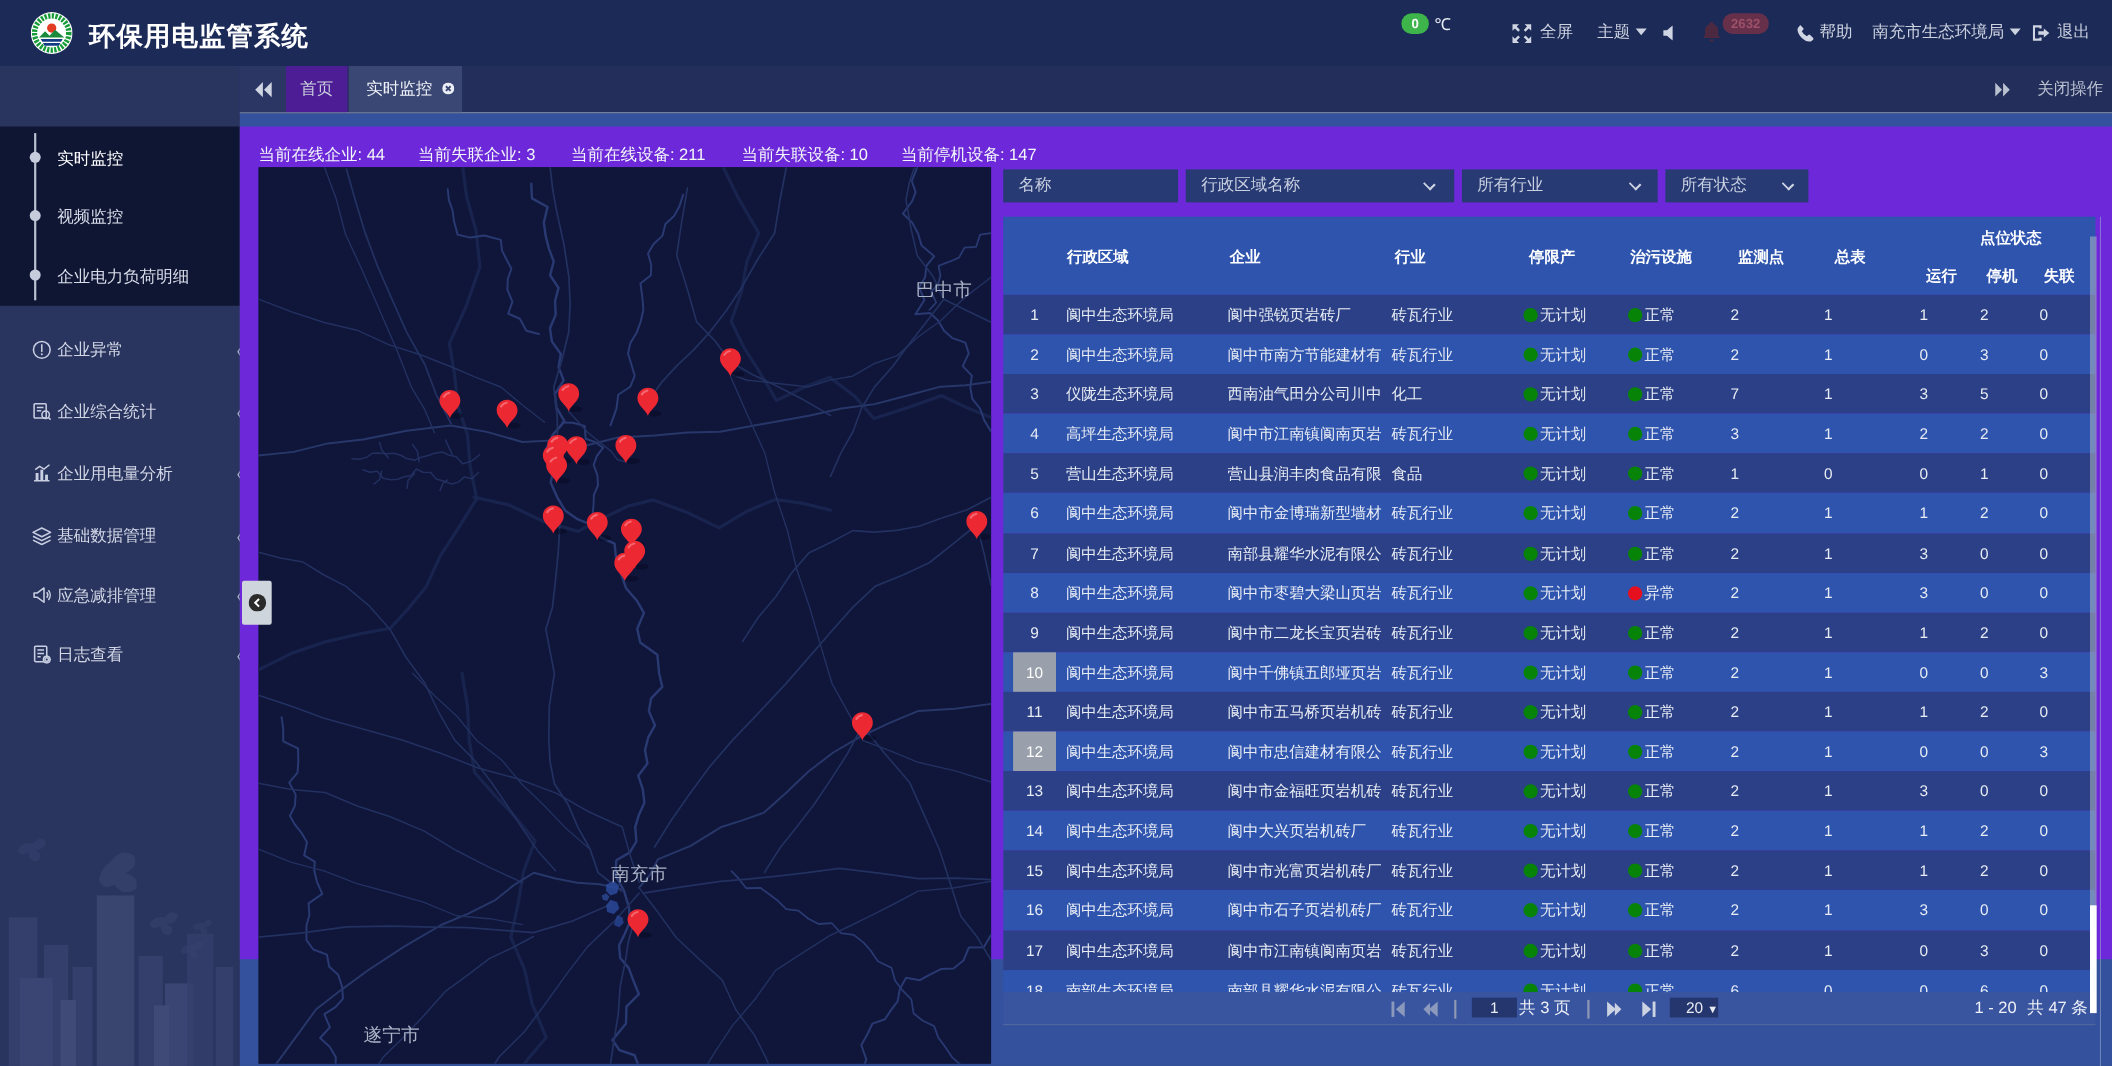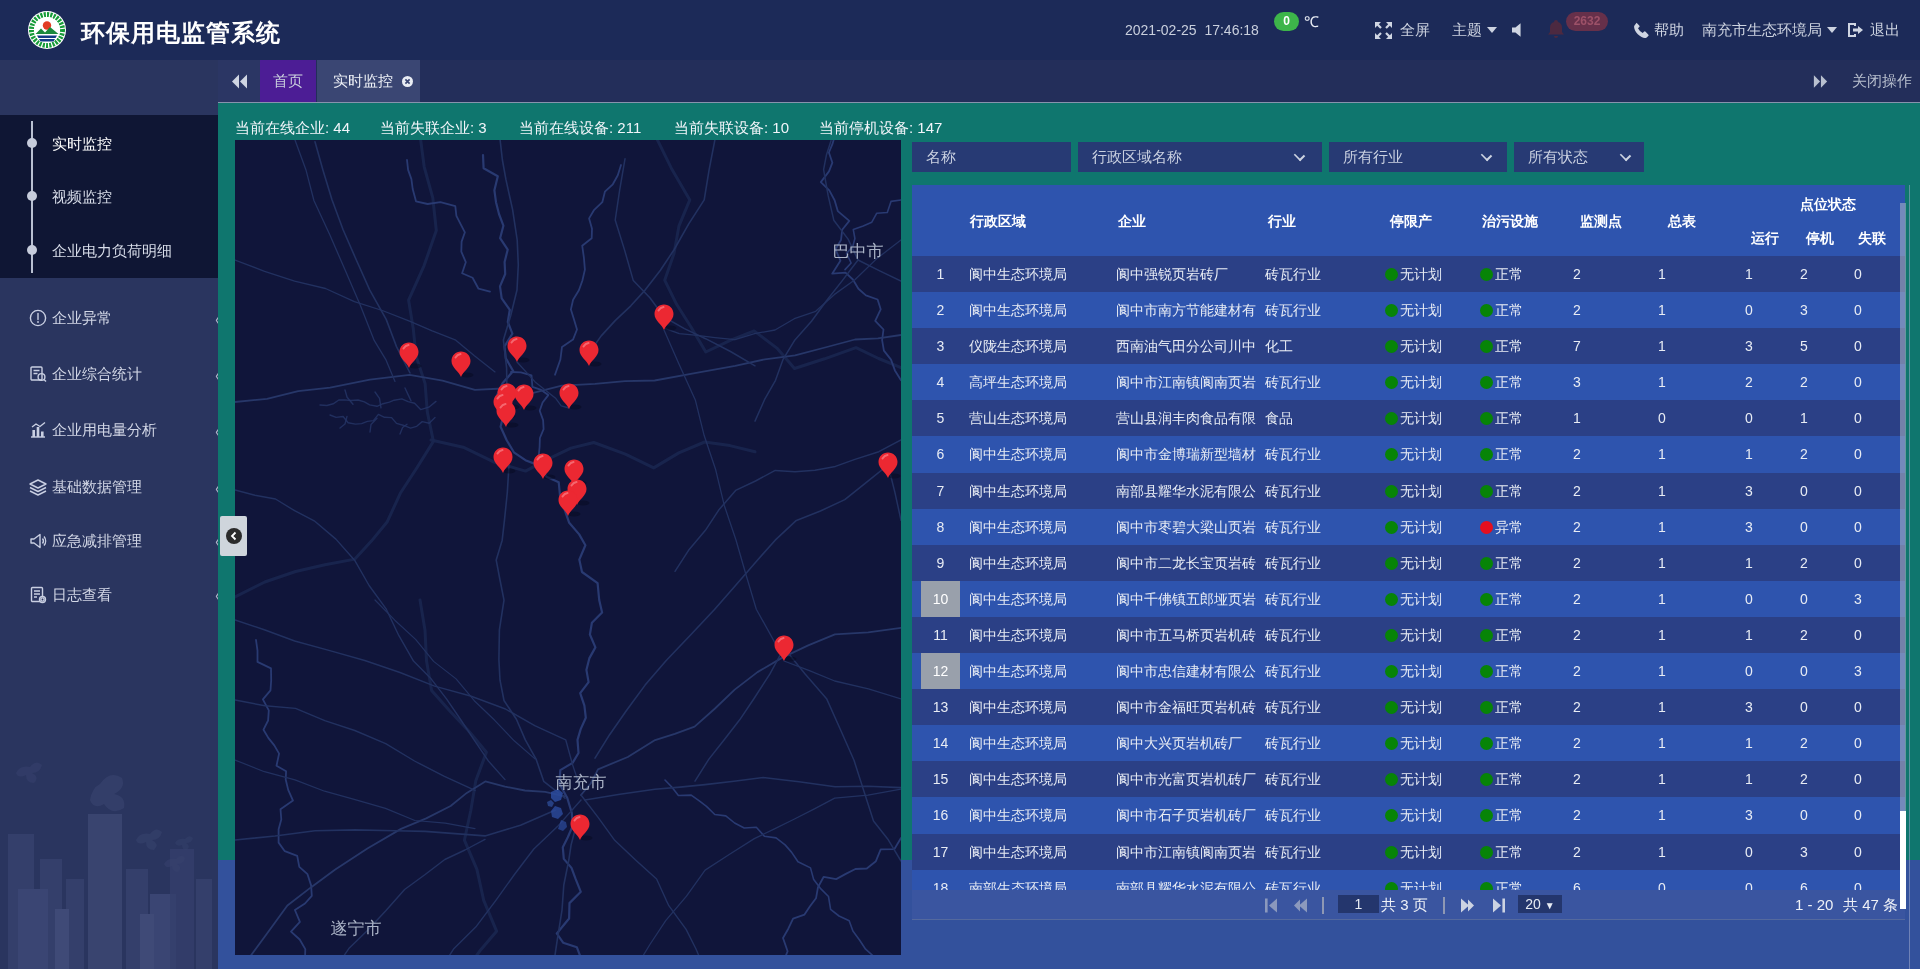--- a/index.html
+++ b/index.html
@@ -15,21 +15,21 @@
 .m-sub .vline{position:absolute;left:31px;top:6px;width:2px;height:152px;background:#b9c0d2}
 .m-sub .dt{position:absolute;left:27px;width:10px;height:10px;border-radius:50%;background:#c6ccdc}
 .m-sub .it{position:absolute;left:52px;font-size:15px;color:#d8dde9;white-space:nowrap}
 .mi{position:absolute;left:0;width:238px;height:56px;color:#d2d7e6}
 .mi .tx{position:absolute;left:52px;top:19px;font-size:15px;white-space:nowrap}
 .mi .ic,.m-head .ic{position:absolute;left:29px;top:19px;width:18px;height:18px}
 .m-head .tx{position:absolute;left:52px;top:19px;font-size:15px;color:#d8dde9}
 .mi .lt{position:absolute;right:18px;top:20px;font-size:14px;color:#aeb5c8;transform:scaleY(1.3)}
 #tabbar{position:absolute;left:218px;top:60px;width:1702px;height:43px;background:#232e5a;border-bottom:1px solid #8793ad}
 .tab{position:absolute;top:0;height:42px;line-height:42px;font-size:15px;text-align:center}
-#content{position:absolute;left:218px;top:103px;width:1702px;height:757px;background:#0f766e}
+#content{position:absolute;left:218px;top:115px;width:1702px;height:757px;background:#6d28d9}
 .stat{position:absolute;top:16px;font-size:15px;color:#f2f5fa;white-space:nowrap}
 #map{position:absolute;left:17px;top:37px;width:666px;height:815px;background:#10153a}
 #collapse{position:absolute;left:2px;top:413px;width:27px;height:40px;background:#cfd5dc;border-radius:2px}
 .fl{position:absolute;top:39px;height:30px;background:#273a74;color:#c9d0e0;font-size:15px;line-height:30px}
 .fl .ph{padding-left:14px}
 .chev{position:absolute;right:12px;top:12px;width:9px;height:9px;border-right:2px solid #cdd4e2;border-bottom:2px solid #cdd4e2;transform:rotate(45deg) scale(1,.8);margin-top:-3px}
 #tbl{position:absolute;left:694px;top:82px;width:993px;height:838px}
 #thead{position:absolute;left:0;top:0;width:993px;height:71px;background:#2e54ae;color:#fff;font-size:14px;font-weight:bold}
 #thead .h{position:absolute;top:28px;white-space:nowrap}
 #thead .g{position:absolute;top:11px;white-space:nowrap}
@@ -56,21 +56,20 @@
 <div id="hdr">
 <svg class="abs" style="left:28px;top:11px" width="38" height="38" viewBox="0 0 38 38">
  <circle cx="19" cy="19" r="19" fill="#fff"></circle>
  <circle cx="19" cy="19" r="15.5" fill="none" stroke="#169b38" stroke-width="5" stroke-dasharray="2.1 1.2"></circle>
  <circle cx="19" cy="19" r="13" fill="#fff"></circle>
  <circle cx="19" cy="14.5" r="4.2" fill="#e23c24"></circle>
  <path d="M7.5,23 L13,17.5 L17,21.5 L22,16 L30.5,23 Z" fill="#1a8a3c"></path>
  <path d="M9,24.5 h20 l-1.5,2.5 h-17z M11,28 h16 l-1.5,2.5 h-13z" fill="#123c85"></path>
 </svg>
 <span class="title">环保用电监管系统</span>
-<span class="hit" style="left:1125px;color:#c9cfdd;font-size:14px">2021-02-25&nbsp; 17:46:18</span>
 <span class="abs" style="left:1274px;top:12px;width:25px;height:19px;border-radius:10px;background:#3db54a;color:#fff;font-size:12px;font-weight:bold;text-align:center;line-height:19px">0</span>
 <span class="abs" style="left:1304px;top:11px;color:#e8ecf4;font-size:15px">℃</span>
 <svg class="abs" style="left:1374px;top:21px" width="19" height="19" viewBox="0 0 19 19" fill="#cfd5e2">
  <path d="M1,1 h6 l-2.2,2.2 3,3 -1.6,1.6 -3,-3 L1,7 Z"></path>
  <path d="M18,1 v6 l-2.2,-2.2 -3,3 -1.6,-1.6 3,-3 L12,1 Z"></path>
  <path d="M1,18 v-6 l2.2,2.2 3,-3 1.6,1.6 -3,3 L7,18 Z"></path>
  <path d="M18,18 h-6 l2.2,-2.2 -3,-3 1.6,-1.6 3,3 L18,12 Z"></path>
 </svg>
 <span class="hit" style="left:1400px">全屏</span>
 <span class="hit" style="left:1452px">主题<i class="caret"></i></span>
@@ -656,21 +655,21 @@
 <span class="abs" style="left:469px;top:0;line-height:30px;font-size:15px;color:#eef1f7">共 3 页</span>
 <span class="abs" style="left:531px;top:7px;width:2px;height:17px;background:#8e98b4"></span>
 <svg class="pic" style="left:548px" width="15" height="15" viewBox="0 0 15 15" fill="#ccd3e2">
  <path d="M1,0.5 v14 L9,7.5 Z"></path>
           <path d="M8,1.5 v12 L14,7.5 Z"></path>
 </svg>
 <svg class="pic" style="left:580px" width="14" height="15" viewBox="0 0 14 15" fill="#ccd3e2">
  <path d="M1,0.5 v14 L9,7.5 Z"></path>
           <rect x="10.4" y="0.5" width="2.6" height="14"></rect>
 </svg>
-<span class="abs" style="left:606px;top:5px;width:44px;height:18px;background:#24366d;color:#e8ecf4;font-size:14px;text-align:center;line-height:18px">20 <span style="font-size:10px">▼</span></span>
+<span class="abs" style="left:606px;top:5px;width:44px;height:18px;background:#24366d;color:#e8ecf4;font-size:14px;text-align:right;line-height:18px">20 <span style="font-size:10px">▼</span></span>
 <span class="abs" style="left:883px;top:0;line-height:30px;font-size:15px;color:#eef1f7">1 - 20</span>
 <span class="abs" style="left:931px;top:0;line-height:30px;font-size:15px;color:#eef1f7">共 47 条</span>
 </div>
 </div>
 <div id="scroll">
       <i class="th"></i>
     </div>
 <div style="position:absolute;left:1691px;top:82px;width:1px;height:838px;background:rgba(160,172,205,0.55)"></div>
 </div>
 </body></html>

